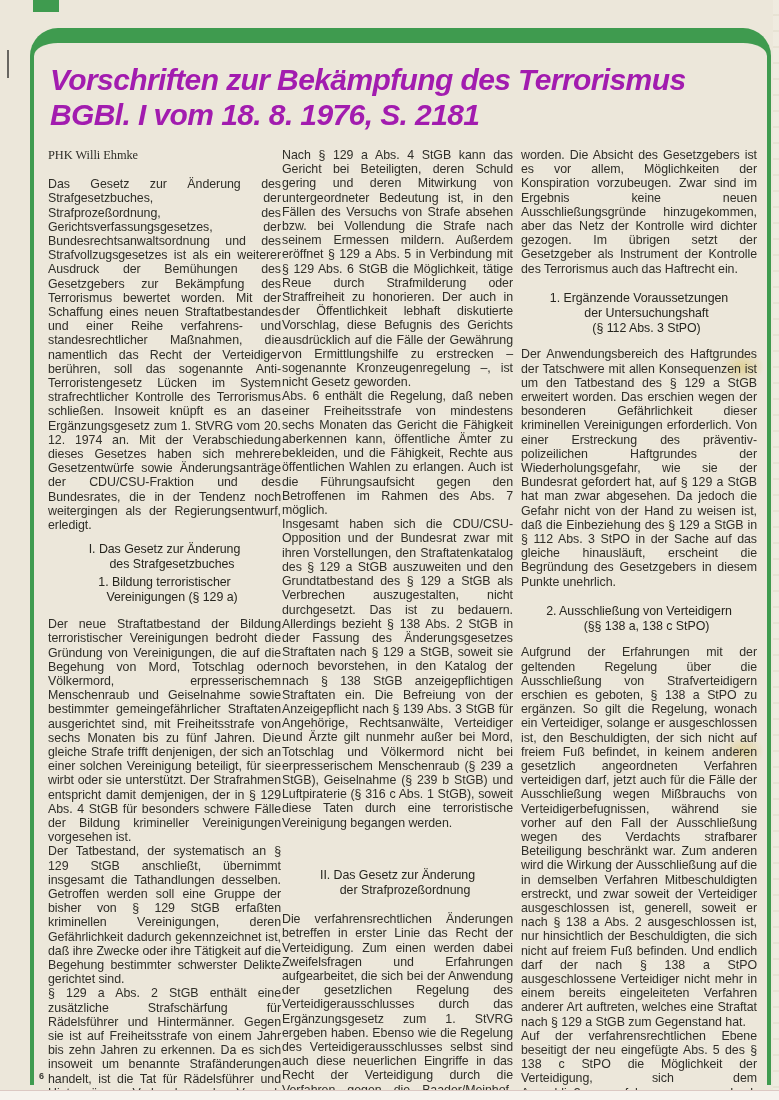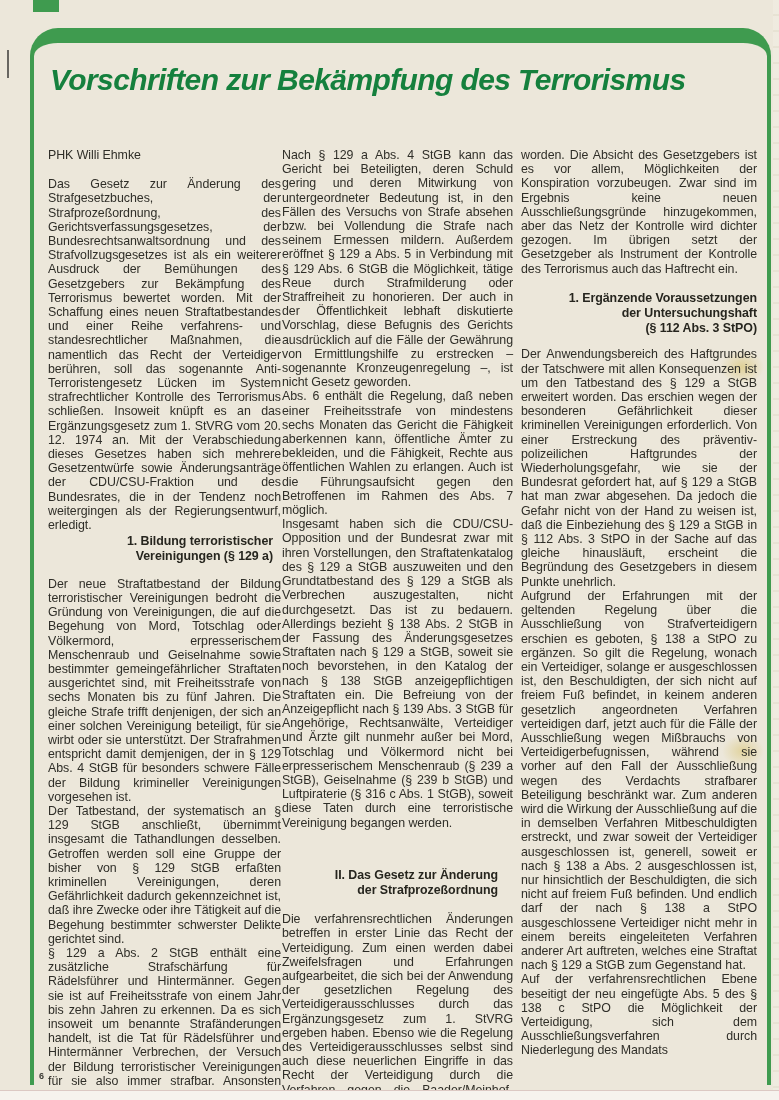--- a/index.html
+++ b/index.html
@@ -45,36 +45,36 @@
   .smudge{position:absolute;pointer-events:none;}
   .smudge.s1{left:720px;top:350px;width:44px;height:34px;
     background:radial-gradient(closest-side,rgba(213,190,96,.55),rgba(213,190,96,0));}
   .smudge.s2{left:722px;top:735px;width:42px;height:32px;
     background:radial-gradient(closest-side,rgba(213,190,96,.5),rgba(213,190,96,0));}
 
   .title{
     position:absolute;left:50px;top:62px;width:690px;
     font-weight:bold;font-style:italic;
     font-size:30px;line-height:35px;letter-spacing:-0.6px;
-    color:#15803d;
+    color:#a21caf;
   }
   .col{
     position:absolute;top:148px;
     font-size:12.4px;line-height:14.2px;letter-spacing:-0.05px;
     color:#2f2e28;text-align:justify;
     hyphens:auto;-webkit-hyphens:auto;
   }
   #col1{left:48px;width:233px;}
   #col2{left:282px;width:231px;}
   #col3{left:521px;width:236px;}
-  .author{margin:0 0 15px 0;text-align:left;}
+  .author{margin:0 0 15px 0;text-align:left;font-family:Liberation Serif, serif;}
   p.b{margin:0;}
   .h{
-    font-weight:bold;color:#26251e;
-    white-space:pre-line;text-align:right;
+    font-weight:normal;color:#26251e;
+    white-space:pre-line;text-align:center;
     padding-left:15px;text-indent:-15px;
     line-height:15.2px;
   }
   .h-i{margin:10px 0 2px;}
   .h-sub{margin:2px 8px 12px;}
   .h-ii{margin:38px 15px 14px;}
   .h-c3a{margin:15px 0 11px;}
   .h-c3b{margin:15px 0 11px;}
   .pagenum{
     position:absolute;left:39px;top:1071px;
@@ -88,25 +88,28 @@
 
   <div class="corner-chip"></div>
   <div class="frame"></div>
   <div class="scan-tick"></div>
   <div class="right-edge"></div>
   <div class="smudge s1"></div>
   <div class="smudge s2"></div>
 
   <div class="title">
     <div>Vorschriften zur Bekämpfung des Terrorismus</div>
+    <div>BGBl. I vom 18. 8. 1976, S. 2181</div>
   </div>
 
   <div class="col" id="col1">
     <p class="author">PHK Willi Ehmke</p>
     <p class="b">Das Gesetz zur Änderung des Strafgesetzbuches, der Strafprozeßordnung, des Gerichtsverfassungsgesetzes, der Bundesrechtsanwaltsordnung und des Strafvollzugsgesetzes ist als ein weiterer Ausdruck der Bemühungen des Gesetzgebers zur Bekämpfung des Terrorismus bewertet worden. Mit der Schaffung eines neuen Straftatbestandes und einer Reihe verfahrens- und standesrechtlicher Maßnahmen, die namentlich das Recht der Verteidiger berühren, soll das sogenannte Anti-Terroristengesetz Lücken im System strafrechtlicher Kontrolle des Terrorismus schließen. Insoweit knüpft es an das Ergänzungsgesetz zum 1. StVRG vom 20. 12. 1974 an. Mit der Verabschiedung dieses Gesetzes haben sich mehrere Gesetzentwürfe sowie Änderungsanträge der CDU/CSU-Fraktion und des Bundesrates, die in der Tendenz noch weitergingen als der Regierungsentwurf, erledigt.</p>
+    <div class="h h-i">I. Das Gesetz zur Änderung
+des Strafgesetzbuches</div>
     <div class="h h-sub">1. Bildung terroristischer
 Vereinigungen (§ 129 a)</div>
     <p class="b">Der neue Straftatbestand der Bildung terroristischer Vereinigungen bedroht die Gründung von Vereinigungen, die auf die Begehung von Mord, Totschlag oder Völkermord, erpresserischem Menschenraub und Geiselnahme sowie bestimmter gemeingefährlicher Straftaten ausgerichtet sind, mit Freiheitsstrafe von sechs Monaten bis zu fünf Jahren. Die gleiche Strafe trifft denjenigen, der sich an einer solchen Vereinigung beteiligt, für sie wirbt oder sie unterstützt. Der Strafrahmen entspricht damit demjenigen, der in § 129 Abs. 4 StGB für besonders schwere Fälle der Bildung krimineller Vereinigungen vorgesehen ist.</p>
     <p class="b">Der Tatbestand, der systematisch an § 129 StGB anschließt, übernimmt insgesamt die Tathandlungen desselben. Getroffen werden soll eine Gruppe der bisher von § 129 StGB erfaßten kriminellen Vereinigungen, deren Gefährlichkeit dadurch gekennzeichnet ist, daß ihre Zwecke oder ihre Tätigkeit auf die Begehung bestimmter schwerster Delikte gerichtet sind.</p>
     <p class="b">§ 129 a Abs. 2 StGB enthält eine zusätzliche Strafschärfung für Rädelsführer und Hintermänner. Gegen sie ist auf Freiheitsstrafe von einem Jahr bis zehn Jahren zu erkennen. Da es sich insoweit um benannte Strafänderungen handelt, ist die Tat für Rädelsführer und Hintermänner Verbrechen, der Versuch der Bildung terroristischer Vereinigungen für sie also immer strafbar. Ansonsten erklärt § 129 a Abs. 3 StGB nur den Ver-</p>
   </div>
 
   <div class="col" id="col2">
     <p class="b">Nach § 129 a Abs. 4 StGB kann das Gericht bei Beteiligten, deren Schuld gering und deren Mitwirkung von untergeordneter Bedeutung ist, in den Fällen des Versuchs von Strafe absehen bzw. bei Vollendung die Strafe nach seinem Ermessen mildern. Außerdem eröffnet § 129 a Abs. 5 in Verbindung mit § 129 Abs. 6 StGB die Möglichkeit, tätige Reue durch Strafmilderung oder Straffreiheit zu honorieren. Der auch in der Öffentlichkeit lebhaft diskutierte Vorschlag, diese Befugnis des Gerichts ausdrücklich auf die Fälle der Gewährung von Ermittlungshilfe zu erstrecken – sogenannte Kronzeugenregelung –, ist nicht Gesetz geworden.</p>
     <p class="b">Abs. 6 enthält die Regelung, daß neben einer Freiheitsstrafe von mindestens sechs Monaten das Gericht die Fähigkeit aberkennen kann, öffentliche Ämter zu bekleiden, und die Fähigkeit, Rechte aus öffentlichen Wahlen zu erlangen. Auch ist die Führungsaufsicht gegen den Betroffenen im Rahmen des Abs. 7 möglich.</p>
@@ -115,20 +118,22 @@
 der Strafprozeßordnung</div>
     <p class="b">Die verfahrensrechtlichen Änderungen betreffen in erster Linie das Recht der Verteidigung. Zum einen werden dabei Zweifelsfragen und Erfahrungen aufgearbeitet, die sich bei der Anwendung der gesetzlichen Regelung des Verteidigerausschlusses durch das Ergänzungsgesetz zum 1. StVRG ergeben haben. Ebenso wie die Regelung des Verteidigerausschlusses selbst sind auch diese neuerlichen Eingriffe in das Recht der Verteidigung durch die Verfahren gegen die Baader/Meinhof-Bande veranlaßt</p>
   </div>
 
   <div class="col" id="col3">
     <p class="b">worden. Die Absicht des Gesetzgebers ist es vor allem, Möglichkeiten der Konspiration vorzubeugen. Zwar sind im Ergebnis keine neuen Ausschließungsgründe hinzugekommen, aber das Netz der Kontrolle wird dichter gezogen. Im übrigen setzt der Gesetzgeber als Instrument der Kontrolle des Terrorismus auch das Haftrecht ein.</p>
     <div class="h h-c3a">1. Ergänzende Voraussetzungen
 der Untersuchungshaft
 (§ 112 Abs. 3 StPO)</div>
     <p class="b">Der Anwendungsbereich des Haftgrundes der Tatschwere mit allen Konsequenzen ist um den Tatbestand des § 129 a StGB erweitert worden. Das erschien wegen der besonderen Gefährlichkeit dieser kriminellen Vereinigungen erforderlich. Von einer Erstreckung des präventiv-polizeilichen Haftgrundes der Wiederholungsgefahr, wie sie der Bundesrat gefordert hat, auf § 129 a StGB hat man zwar abgesehen. Da jedoch die Gefahr nicht von der Hand zu weisen ist, daß die Einbeziehung des § 129 a StGB in § 112 Abs. 3 StPO in der Sache auf das gleiche hinausläuft, erscheint die Begründung des Gesetzgebers in diesem Punkte unehrlich.</p>
+    <div class="h h-c3b">2. Ausschließung von Verteidigern
+(§§ 138 a, 138 c StPO)</div>
     <p class="b">Aufgrund der Erfahrungen mit der geltenden Regelung über die Ausschließung von Strafverteidigern erschien es geboten, § 138 a StPO zu ergänzen. So gilt die Regelung, wonach ein Verteidiger, solange er ausgeschlossen ist, den Beschuldigten, der sich nicht auf freiem Fuß befindet, in keinem anderen gesetzlich angeordneten Verfahren verteidigen darf, jetzt auch für die Fälle der Ausschließung wegen Mißbrauchs von Verteidigerbefugnissen, während sie vorher auf den Fall der Ausschließung wegen des Verdachts strafbarer Beteiligung beschränkt war. Zum anderen wird die Wirkung der Ausschließung auf die in demselben Verfahren Mitbeschuldigten erstreckt, und zwar soweit der Verteidiger ausgeschlossen ist, generell, soweit er nach § 138 a Abs. 2 ausgeschlossen ist, nur hinsichtlich der Beschuldigten, die sich nicht auf freiem Fuß befinden. Und endlich darf der nach § 138 a StPO ausgeschlossene Verteidiger nicht mehr in einem bereits eingeleiteten Verfahren anderer Art auftreten, welches eine Straftat nach § 129 a StGB zum Gegenstand hat.</p>
     <p class="b">Auf der verfahrensrechtlichen Ebene beseitigt der neu eingefügte Abs. 5 des § 138 c StPO die Möglichkeit der Verteidigung, sich dem Ausschließungsverfahren durch Niederlegung des Mandats</p>
   </div>
 
   <div class="pagenum">6</div>
   <div class="bottom-edge"></div>
 
 </div>
 
 </body></html>

